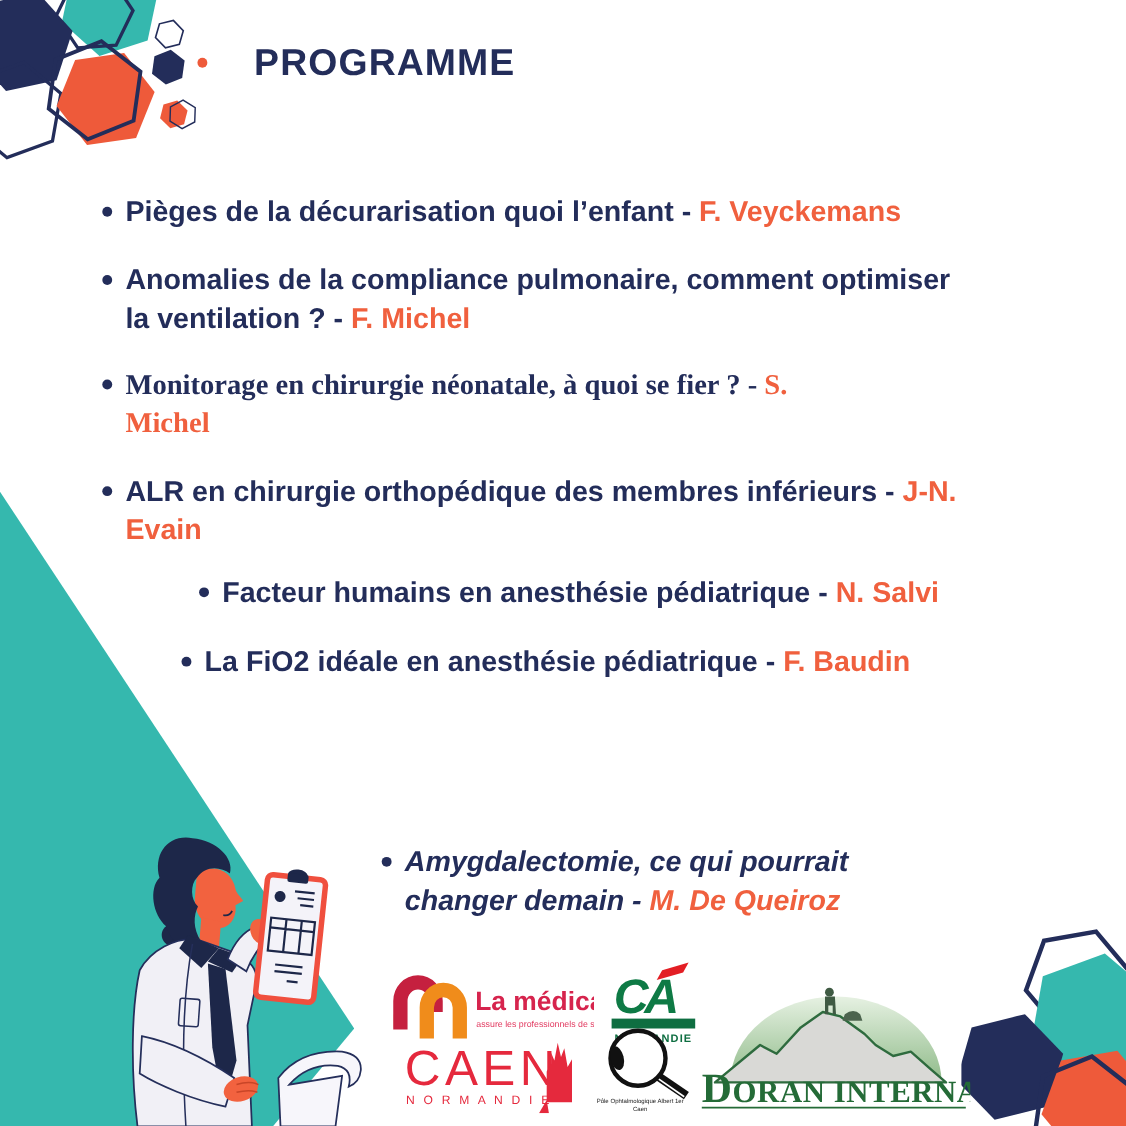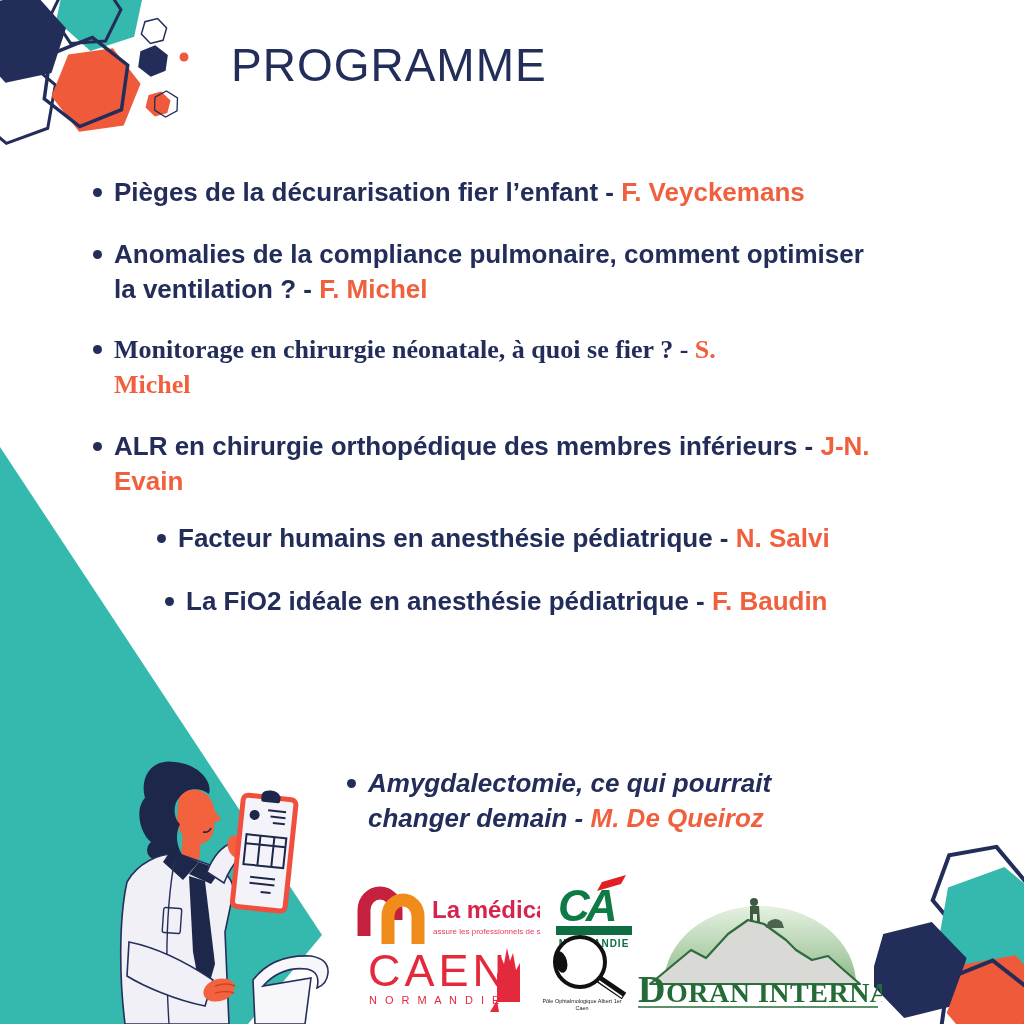--- a/index.html
+++ b/index.html
@@ -14,21 +14,21 @@
   }
   .teal-wedge{
     position:absolute;left:0;top:0;width:1024px;height:1024px;
     background:var(--teal);
     clip-path:polygon(0px 447px,322px 935px,248px 1024px,0px 1024px);
   }
   .hex-tl{position:absolute;left:0;top:0;}
   .hex-br{position:absolute;right:0;bottom:0;}
   .title{
     position:absolute;left:231px;top:38px;margin:0;
-    font-size:46px;font-weight:400;letter-spacing:1px;color:var(--navy);
+    font-size:34px;font-weight:700;letter-spacing:1px;color:var(--navy);
   }
   .item{
     position:absolute;
     font-weight:700;font-size:26px;line-height:35px;color:var(--navy);
   }
   .item .line{white-space:pre;}
   .item .orange{color:var(--orange);}
   .dot{
     position:absolute;left:-21px;top:13px;width:9px;height:9px;
     border-radius:50%;background:var(--navy);
@@ -69,42 +69,42 @@
     <use href="#hexB" transform="translate(120,92) rotate(10) scale(60)" fill="#35b8ae"></use>
     <use href="#hexB" transform="translate(44,136) rotate(16) scale(50)" fill="#232d5a"></use>
     <use href="#hexB" transform="translate(124,170) rotate(20) scale(52)" fill="#ee5a3a"></use>
     <use href="#hexB" transform="translate(112,174) rotate(8) scale(48)" fill="none" stroke="#232d5a" stroke-width="4"></use>
   </svg>
 
   <h1 class="title">PROGRAMME</h1>
 
   <div class="item" style="left:114px;top:175px;">
     <span class="dot"></span>
-    <div class="line"><span>Pièges de la décurarisation fier l’enfant - </span><span class="orange">F. Veyckemans</span></div>
+    <div class="line"><span>Pièges de la décurarisation quoi l’enfant - </span><span class="orange">F. Veyckemans</span></div>
   </div>
 
   <div class="item" style="left:114px;top:237px;">
     <span class="dot"></span>
     <div class="line"><span>Anomalies de la compliance pulmonaire, comment optimiser</span></div>
     <div class="line"><span>la ventilation ? - </span><span class="orange">F. Michel</span></div>
   </div>
 
   <div class="item" style="left:114px;top:332px;font-family:Liberation Serif, serif;">
     <span class="dot"></span>
     <div class="line"><span>Monitorage en chirurgie néonatale, à quoi se fier ? - </span><span class="orange">S.</span></div>
     <div class="line"><span class="orange">Michel</span></div>
   </div>
 
   <div class="item" style="left:114px;top:429px;">
     <span class="dot"></span>
     <div class="line"><span>ALR en chirurgie orthopédique des membres inférieurs - </span><span class="orange">J-N.</span></div>
     <div class="line"><span class="orange">Evain</span></div>
   </div>
 
-  <div class="item" style="left:178px;top:521px;text-align:right;">
+  <div class="item" style="left:202px;top:521px;text-align:right;">
     <span class="dot"></span>
     <div class="line"><span>Facteur humains en anesthésie pédiatrique - </span><span class="orange">N. Salvi</span></div>
   </div>
 
   <div class="item" style="left:186px;top:584px;">
     <span class="dot"></span>
     <div class="line"><span>La FiO2 idéale en anesthésie pédiatrique - </span><span class="orange">F. Baudin</span></div>
   </div>
 
 

